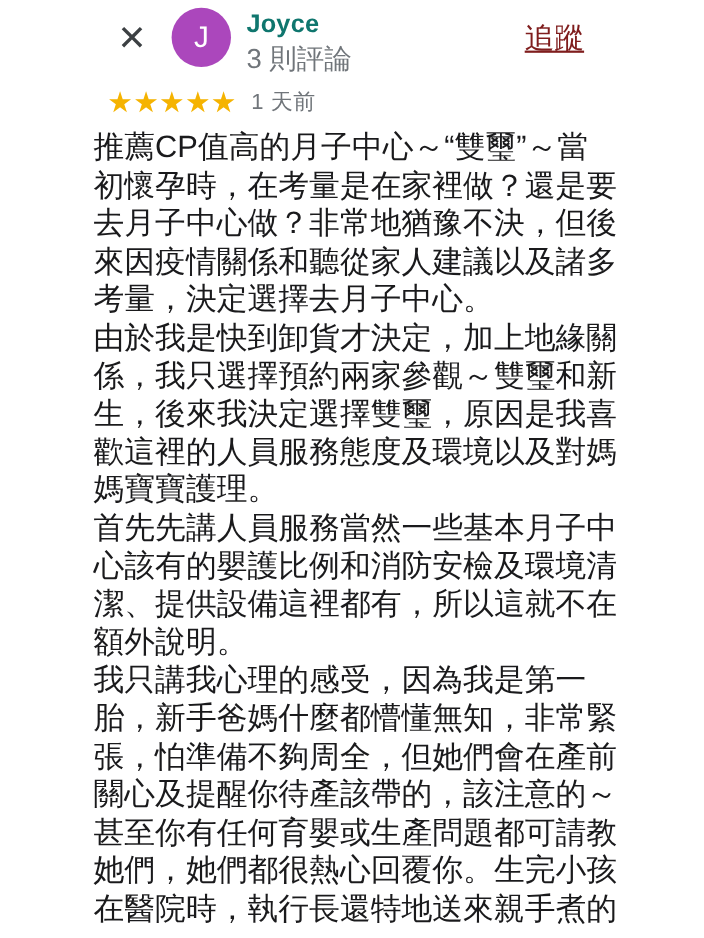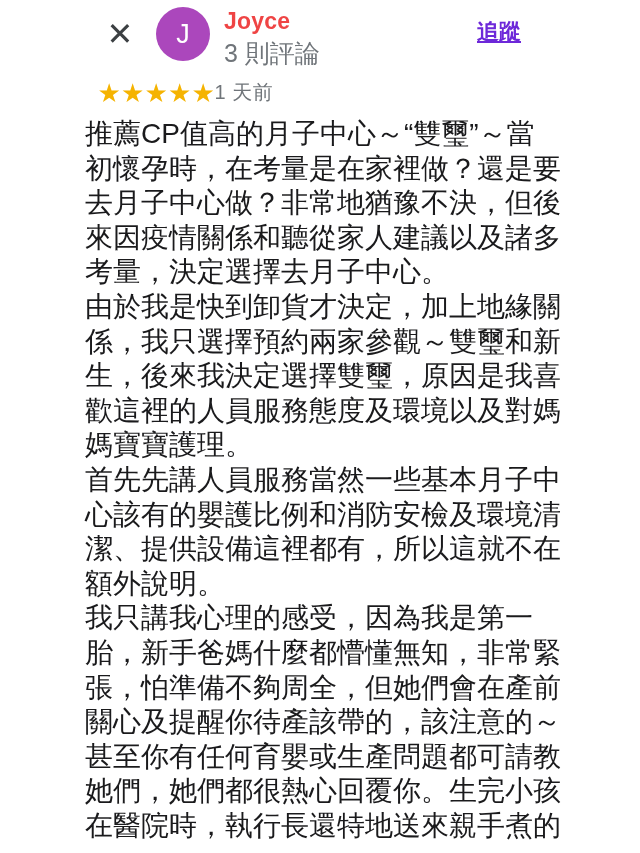--- a/index.html
+++ b/index.html
@@ -52,38 +52,38 @@
     font-size: 27px;
     font-weight: 400;
     line-height: 1;
   }
   .reviewer-name {
     position: absolute;
     left: 224px;
     top: 8px;
     font-size: 23px;
     font-weight: 700;
-    color: #ef4444;
+    color: #0f766e;
     letter-spacing: 0.2px;
   }
   .reviewer-meta {
     position: absolute;
     left: 224px;
     top: 37px;
     font-size: 25px;
     font-weight: 400;
     color: #70757a;
   }
   .follow-link {
     position: absolute;
     left: 477px;
     top: 17px;
-    font-size: 22px;
-    font-weight: 700;
-    color: #6d28d9;
+    font-size: 27px;
+    font-weight: 400;
+    color: #7f1d1d;
     text-decoration: underline;
     cursor: pointer;
   }
   .rating-row {
     position: absolute;
     left: 97px;
     top: 79px;
     display: flex;
     align-items: center;
   }
@@ -92,20 +92,21 @@
     color: #f5b301;
     font-size: 26px;
     line-height: 1;
     letter-spacing: -1px;
   }
   .star-icon {
     width: 23.5px;
     text-align: center;
   }
   .time-ago {
+    margin-left: 14px;
     font-size: 20px;
     color: #70757a;
     letter-spacing: 0.5px;
   }
   .review-text {
     position: absolute;
     left: 85px;
     top: 117px;
     width: 486px;
     font-size: 28px;

